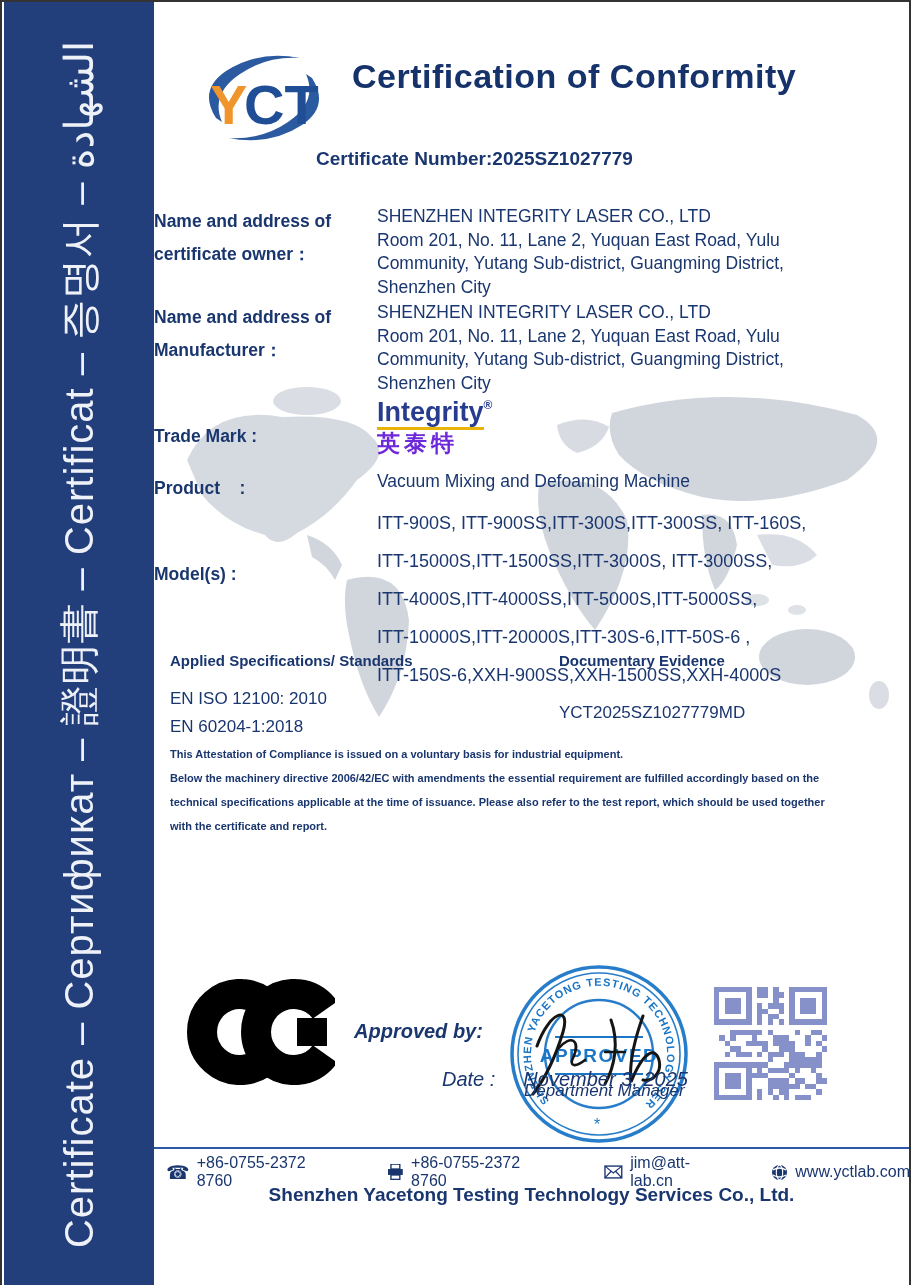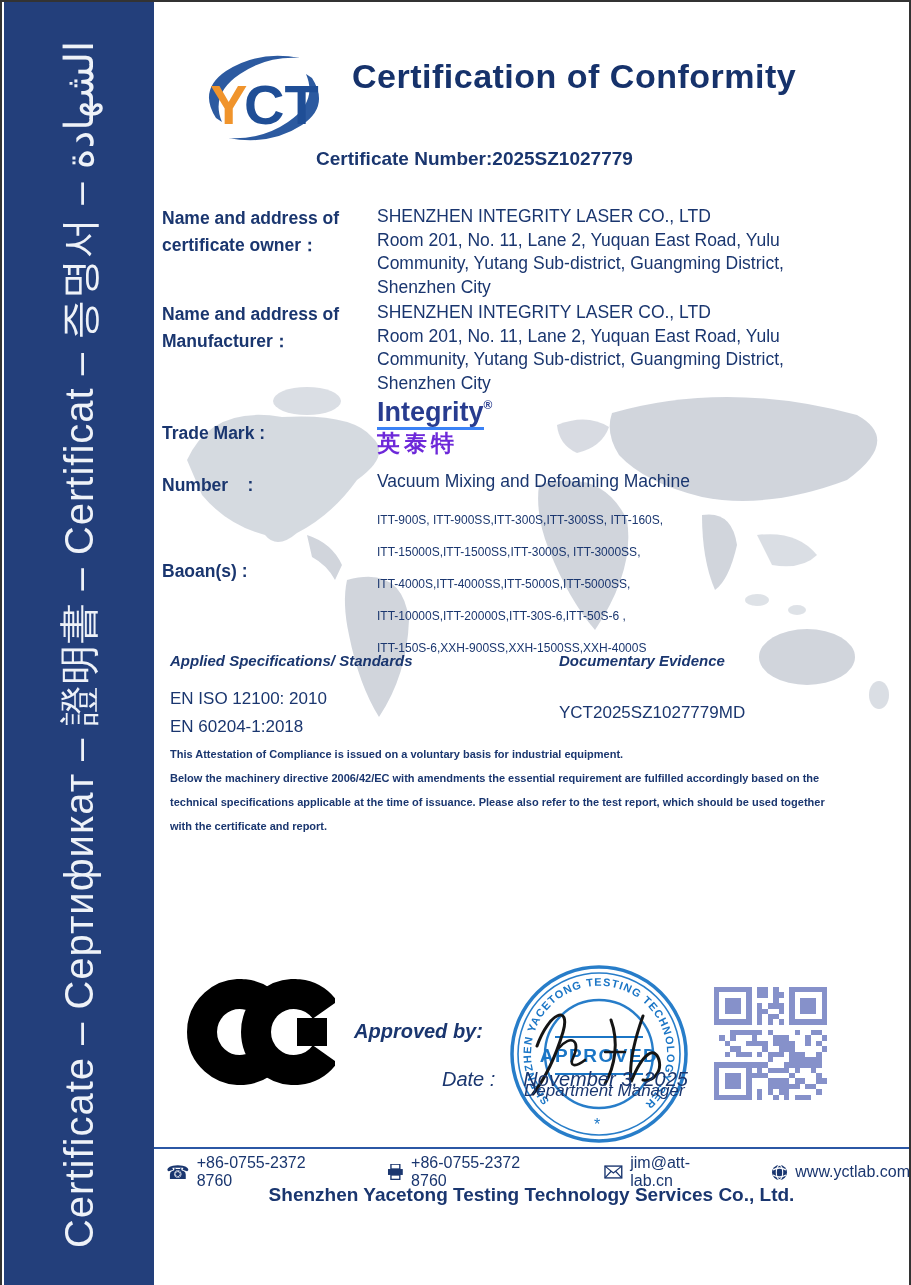--- a/index.html
+++ b/index.html
@@ -40,28 +40,28 @@
   }
   .content{position:absolute;left:152px;top:0;width:759px;height:1285px;}
   .abs{position:absolute;}
   .pre{white-space:pre-wrap;}
   .map-svg{position:absolute;left:3px;top:383px;width:756px;height:365px;opacity:.85;}
   
   .logo{left:42px;top:42px;width:136px;height:108px;}
   .title{left:198px;top:55px;font-size:34px;font-weight:bold;color:var(--title-navy);letter-spacing:.5px;}
   .certno{left:162px;top:146px;font-size:19px;font-weight:bold;}
   
-  .lbl{left:8px;width:212px;font-size:17.5px;font-weight:bold;line-height:27px;}
+  .lbl{left:0;width:212px;font-size:17.5px;font-weight:bold;line-height:33px;}
   .val{left:223px;width:470px;font-size:17.5px;line-height:23.5px;}
   .tm-logo{left:223px;top:396px;}
-  .tm-name{font-size:27px;font-weight:bold;color:#283c8f;border-bottom:3px solid #3b82f6;line-height:1.05;display:inline-block;padding-bottom:1px;}
+  .tm-name{font-size:27px;font-weight:bold;color:#283c8f;border-bottom:3px solid #eab308;line-height:1.05;display:inline-block;padding-bottom:1px;}
   .tm-reg{font-size:12px;vertical-align:top;color:#283c8f;font-weight:bold;}
   .tm-cn{font-size:23px;font-weight:bold;color:#6d28d9;letter-spacing:4px;line-height:1.2;}
-  .models{line-height:32px;font-size:12px;}
-  .colhead{font-size:15px;font-weight:bold;font-style:italic;}
+  .models{line-height:38px;font-size:18px;}
+  .colhead{font-size:15px;font-weight:bold;}
   .std{font-size:17px;line-height:28px;}
   .attest{left:16px;top:740px;width:668px;font-size:11px;font-weight:bold;line-height:24px;}
   
   .ce{left:31px;top:977px;width:150px;height:106px;}
   .approved-by{left:200px;top:1018px;font-size:20px;font-weight:bold;font-style:italic;}
   .dept{left:370px;top:1038px;font-size:17px;font-style:italic;z-index:4;margin-top:41px;}
   .date-row{left:288px;top:1066px;font-size:20px;font-style:italic;z-index:4;}
   .date-val{margin-left:28px;}
   .stamp-svg{left:355px;top:962px;width:180px;height:180px;z-index:3;}
   .qr{left:560px;top:985px;width:113px;height:113px;z-index:2;}
@@ -127,24 +127,24 @@
 Room 201, No. 11, Lane 2, Yuquan East Road, Yulu
 Community, Yutang Sub-district, Guangming District,
 Shenzhen City</div>
 
     <div class="abs lbl" style="top:418px">Trade Mark :</div>
     <div class="abs tm-logo">
       <div><span class="tm-name">Integrity</span><span class="tm-reg">®</span></div>
       <div class="tm-cn">英泰特</div>
     </div>
 
-    <div class="abs lbl pre" style="top:470px">Number    :</div>
+    <div class="abs lbl pre" style="top:470px">Product    :</div>
     <div class="abs val" style="top:468px">Vacuum Mixing and Defoaming Machine</div>
 
-    <div class="abs lbl" style="top:556px">Baoan(s) :</div>
+    <div class="abs lbl" style="top:556px">Model(s) :</div>
     <div class="abs val pre models" style="top:502px;width:480px">ITT-900S, ITT-900SS,ITT-300S,ITT-300SS, ITT-160S,
 ITT-15000S,ITT-1500SS,ITT-3000S, ITT-3000SS,
 ITT-4000S,ITT-4000SS,ITT-5000S,ITT-5000SS,
 ITT-10000S,ITT-20000S,ITT-30S-6,ITT-50S-6 ,
 ITT-150S-6,XXH-900SS,XXH-1500SS,XXH-4000S</div>
 
     <div class="abs colhead" style="left:16px;top:650px">Applied Specifications/ Standards</div>
     <div class="abs colhead" style="left:405px;top:650px">Documentary Evidence</div>
     <div class="abs std pre" style="left:16px;top:683px">EN ISO 12100: 2010
 EN 60204-1:2018</div>

